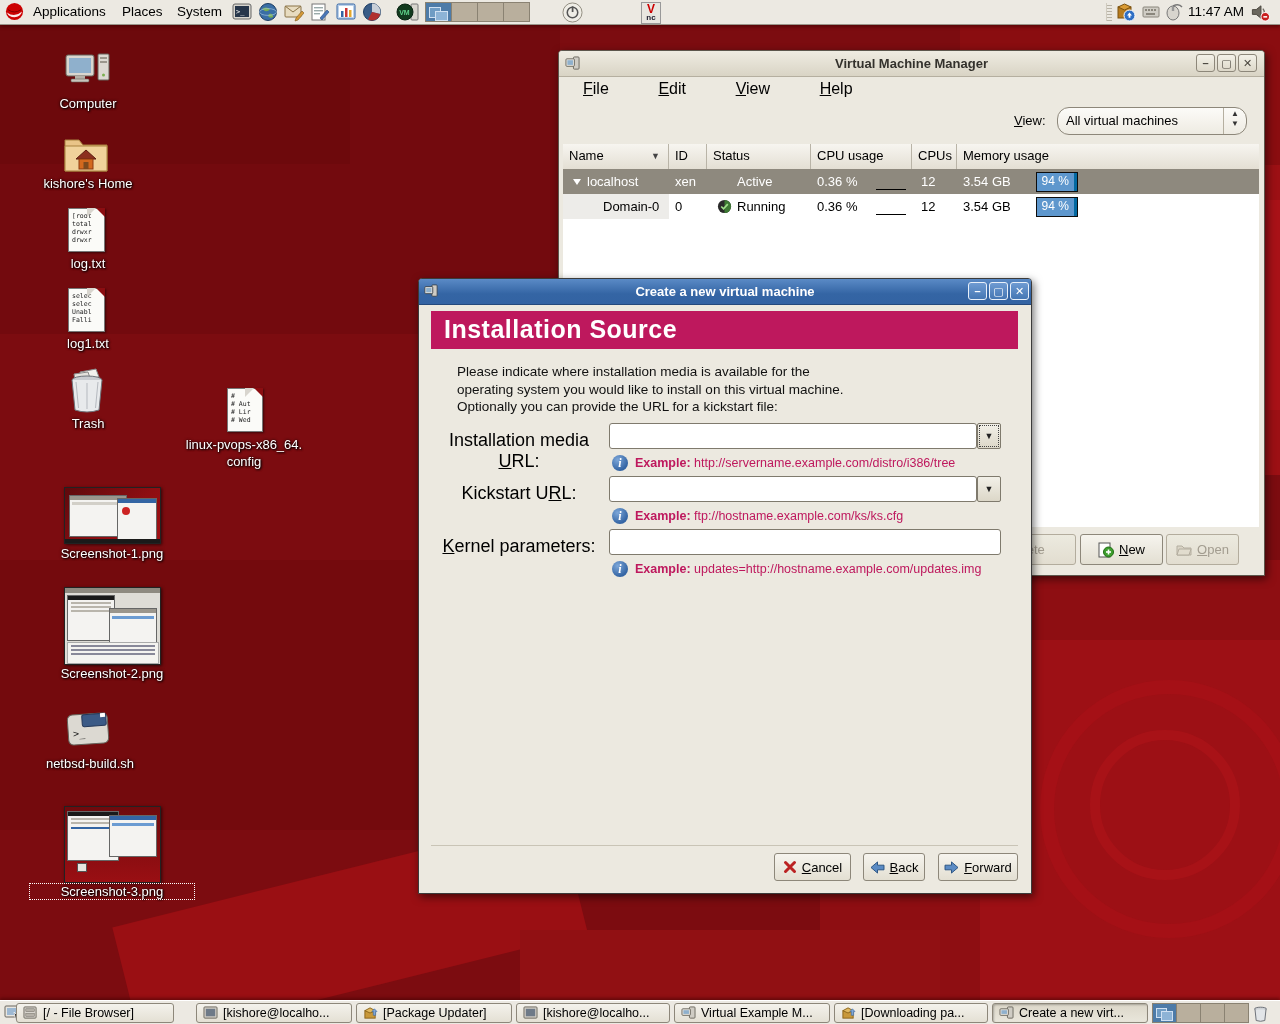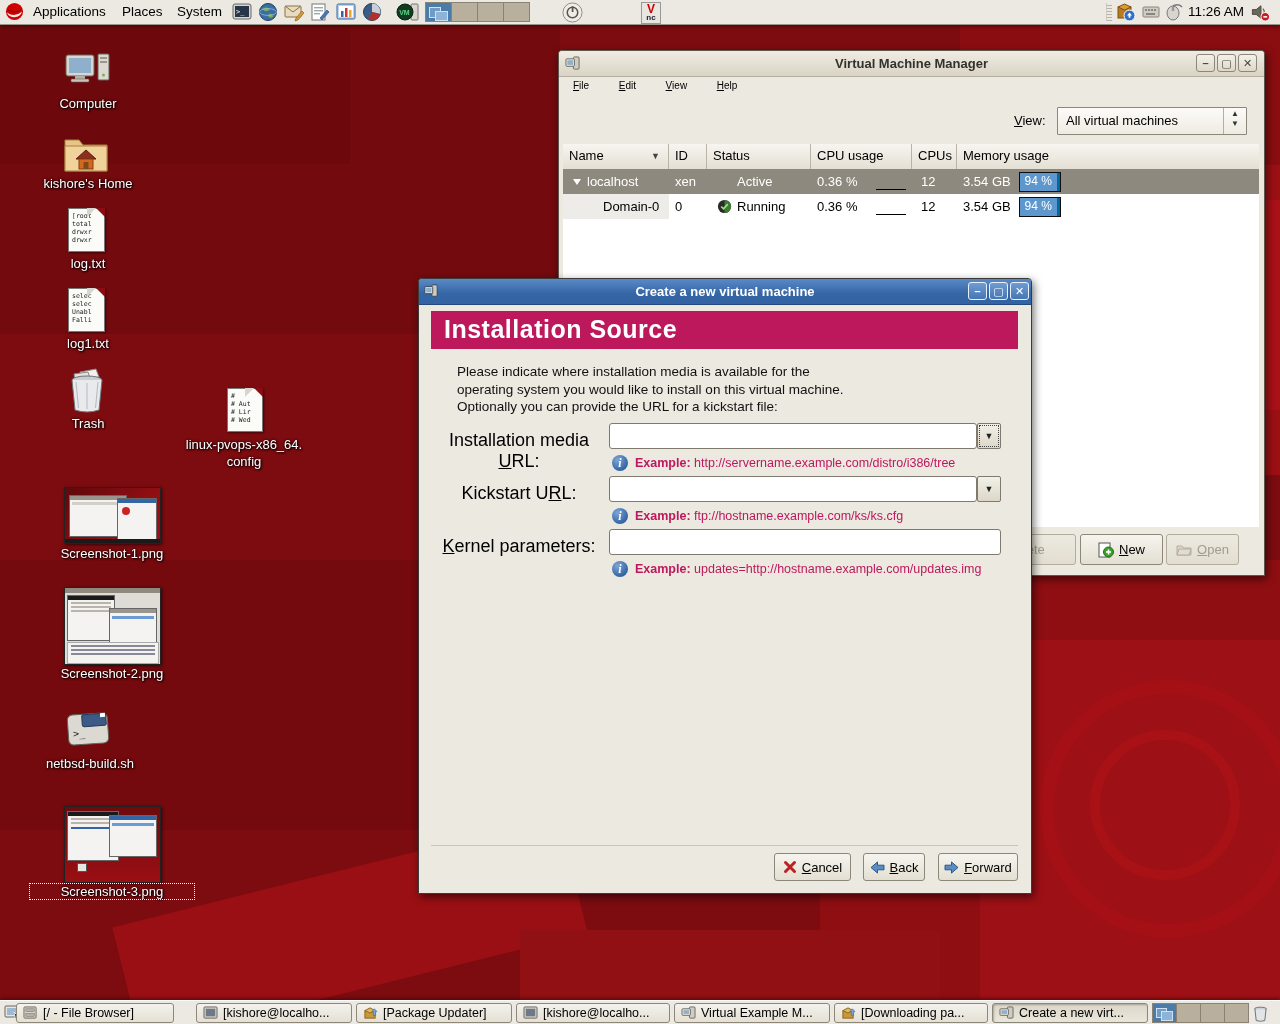--- a/index.html
+++ b/index.html
@@ -43,32 +43,32 @@
   .win{position:absolute;background:#ece9e0;border:1px solid #5d574d;border-radius:4px 4px 0 0;box-shadow:2px 3px 8px rgba(0,0,0,.55);}
   .tb{position:absolute;left:0;top:0;right:0;height:25px;border-radius:3px 3px 0 0;}
   .tb.inactive{background:linear-gradient(#efece2,#d9d4c5);border-bottom:1px solid #b5afa0;color:#33312c;}
   .tb.active{background:linear-gradient(#5a8ac6,#3465a4 60%,#2c599497);background-color:#3d71b8;border-bottom:1px solid #24497c;color:#fff;}
   .tbt{position:absolute;left:0;right:0;top:0;height:25px;line-height:25px;text-align:center;font-weight:bold;font-size:13px;}
   .tbn{position:absolute;top:3px;width:19px;height:18px;border-radius:3px;box-sizing:border-box;
     display:flex;align-items:center;justify-content:center;font-size:11px;font-weight:bold;}
   .tb.inactive .tbn{background:linear-gradient(#f3f1e8,#ddd8c9);border:1px solid #8d877a;color:#4a463e;}
   .tb.active .tbn{background:linear-gradient(#6f9bd2,#4577b4);border:1px solid #e8f0fa;color:#fff;}
   .menubar{position:absolute;left:1px;right:1px;height:24px;background:#ece9e0;}
-  .mitem{display:inline-block;padding:3px 13px;font-size:10px;}
+  .mitem{display:inline-block;padding:3px 23px;font-size:16px;}
   .gbtn{position:absolute;background:linear-gradient(#f6f4ee,#e3dfd2);border:1px solid #8d877a;border-radius:3px;
     display:flex;align-items:center;justify-content:center;gap:5px;font-size:13px;box-sizing:border-box;}
   .gbtn.disabled{color:#a29c8f;background:linear-gradient(#eceadf,#e2ddd0);border-color:#b3ac9d;}
 
   
   .th{display:flex;position:absolute;height:32px;}
   .thc{box-sizing:border-box;border-right:1px solid #b9b4a7;border-bottom:1px solid #9c968a;
     background:linear-gradient(#f7f5f0,#dfdacd);padding:4px 0 0 6px;font-size:13px;position:relative;}
   .trow{display:flex;position:absolute;height:25px;font-size:13px;}
   .tc{box-sizing:border-box;padding:4px 0 0 6px;white-space:nowrap;display:flex;align-items:center;padding-top:0;}
-  .badge{position:relative;width:40px;height:18px;border:1px solid #0d0d0d;background:#0369a1;margin-left:8px;}
+  .badge{position:relative;width:40px;height:18px;border:1px solid #0d0d0d;background:#0369a1;margin-left:25px;}
   .badge .fill{position:absolute;left:0;top:0;bottom:0;background:#5e97cd;}
   .badge .txt{position:absolute;left:0;right:3px;top:1px;text-align:center;color:#fff;font-size:12px;}
   .spark{width:30px;height:13px;border-bottom:1px solid #000;margin-left:auto;margin-right:6px;align-self:flex-end;margin-bottom:4px;}
 
   
   .entry{position:absolute;background:#fff;border:1px solid #7f7a6d;border-radius:3px;box-sizing:border-box;}
   .combo-arrow{position:absolute;background:linear-gradient(#f2f0e8,#dcd7c8);border:1px solid #7f7a6d;border-radius:2px;
     display:flex;align-items:center;justify-content:center;font-size:9px;color:#222;box-sizing:border-box;}
   .combo-arrow.focus{outline:1px dotted #444;outline-offset:-3px;}
   .flabel{position:absolute;width:170px;text-align:center;font-size:18px;}
@@ -189,21 +189,21 @@
         <rect x="6" y="6" width="2" height="2" fill="#8a867c"></rect>
       <rect x="9" y="6" width="2" height="2" fill="#8a867c"></rect>
         <rect x="12" y="6" width="2" height="2" fill="#8a867c"></rect>
       <rect x="4" y="10" width="9" height="2" fill="#8a867c"></rect>
     </svg>
     <svg class="licon" style="left:1164px;width:20px" viewBox="0 0 20 20">
       <ellipse cx="9" cy="11" rx="6" ry="7" fill="#d8d5ce" stroke="#777"></ellipse>
       <path d="M9 4 q6 -3 9 1" fill="none" stroke="#777" stroke-width="1.4"></path>
       <rect x="7.8" y="5" width="2.4" height="4" fill="#999"></rect>
     </svg>
-    <div class="clock" style="left:1188px">11:26 AM</div>
+    <div class="clock" style="left:1188px">11:47 AM</div>
     <svg class="licon" style="left:1250px;width:21px" viewBox="0 0 21 21">
       <path d="M2 8 h4 l5 -4 v13 l-5 -4 h-4 z" fill="#6b675e" stroke="#4a463e"></path>
       <path d="M13 7 q3 3.5 0 7" fill="none" stroke="#6b675e" stroke-width="1.4"></path>
       <circle cx="15.5" cy="15.5" r="4.5" fill="#c81e1e" stroke="#fff"></circle>
       <rect x="13.5" y="14.8" width="4" height="1.6" fill="#fff"></rect>
     </svg>
   </div>
 
   <div class="abs" style="left:60px;top:52px;width:56px;height:60px">
     <svg width="46" height="40" viewBox="0 0 46 40" style="margin-left:5px">
@@ -346,21 +346,21 @@
       <div class="tbn" style="left:679px">✕</div>
     </div>
     <div class="menubar" style="top:26px">
       <span class="mitem"><span></span><span class="u">F</span><span>ile</span></span>
       <span class="mitem"><span></span><span class="u">E</span><span>dit</span></span>
       <span class="mitem"><span></span><span class="u">V</span><span>iew</span></span>
       <span class="mitem"><span></span><span class="u">H</span><span>elp</span></span>
     </div>
 
     <div class="abs" style="left:455px;top:62px;font-size:13px"><span></span><span class="u">V</span><span>iew:</span></div>
-    <div class="abs" style="left:498px;top:56px;width:190px;height:28px;background:linear-gradient(#fcfbf8,#eeebe2);border:1px solid #8d877a;border-radius:1px;box-sizing:border-box">
+    <div class="abs" style="left:498px;top:56px;width:190px;height:28px;background:linear-gradient(#fcfbf8,#eeebe2);border:1px solid #8d877a;border-radius:12px;box-sizing:border-box">
       <div class="abs" style="left:8px;top:5px;font-size:13px">All virtual machines</div>
       <div class="abs" style="right:0;top:0;width:22px;height:26px;border-left:1px solid #b5afa0;text-align:center">
         <div style="font-size:8px;line-height:12px;color:#333">▲</div>
         <div style="font-size:8px;line-height:8px;color:#333">▼</div>
       </div>
     </div>
 
     <div class="th" style="left:4px;top:93px">
       <div class="thc" style="width:106px"><span>Name</span>
         <span class="abs" style="right:8px;top:7px;font-size:9px;color:#444">▼</span></div>

